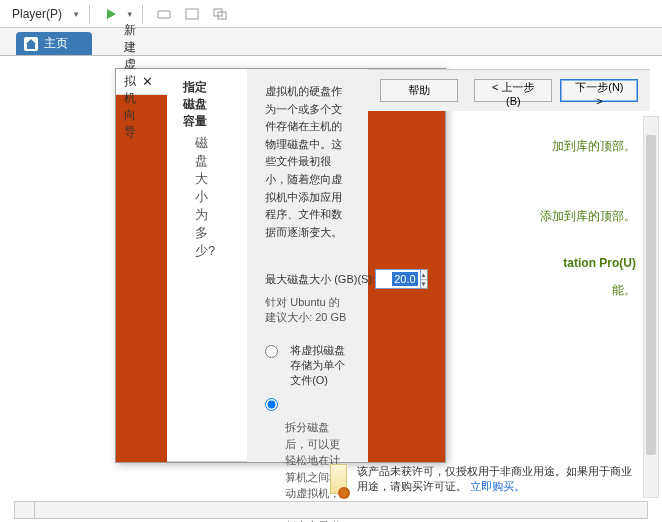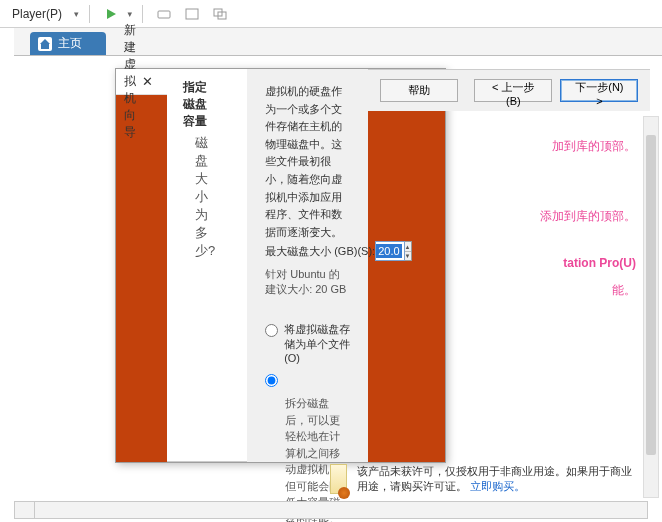--- a/index.html
+++ b/index.html
@@ -3,44 +3,44 @@
 <meta charset="utf-8">
 <style>
 * { box-sizing: border-box; margin: 0; padding: 0; font-family: "Microsoft YaHei", "Segoe UI", sans-serif; }
 body { width: 662px; height: 522px; background: #fff; overflow: hidden; font-size: 12px; color: #333; }
 
 .menubar { height: 28px; display: flex; align-items: center; padding: 0 6px; border-bottom: 1px solid #d0d0d0; gap: 6px; }
 .menubar .menu-item { padding: 2px 6px; cursor: default; }
 .menubar .sep { width: 1px; height: 18px; background: #ccc; margin: 0 4px; }
 .menubar .tb-btn { width: 22px; height: 22px; display: flex; align-items: center; justify-content: center; border-radius: 2px; }
 
-.tabs-row { height: 28px; display: flex; align-items: flex-end; padding: 4px 19px 0 16px; background: #f4f4f4; border-bottom: 1px solid #bdbdbd; margin-left: 14px; }
+.tabs-row { height: 28px; display: flex; align-items: flex-end; padding: 4px 19px 0 16px; background: #f4f4f4; border-bottom: 1px solid #bdbdbd; }
 .tab-home { display: flex; align-items: center; gap: 6px; background: #3b7ab5; color: #fff; padding: 3px 24px 3px 8px; border-top-left-radius: 4px; border-top-right-radius: 4px; font-size: 12px; }
 
 .content { position: relative; height: calc(100% - 28px - 28px); background: #fff; padding: 16px 24px; }
 .welcome-title { text-align: center; font-size: 22px; font-weight: bold; margin: 6px 0 10px 0; color: #222; }
-.bg-text { position: absolute; right: 26px; color: #ec4899; font-size: 12px; }
+.bg-text { position: absolute; right: 26px; color: #4d7c0f; font-size: 12px; }
 
 .wizard { position: absolute; left: 115px; top: 12px; width: 331px; height: 395px; background: #c2410c; border: 1px solid #9e9e9e; box-shadow: 2px 2px 8px rgba(0,0,0,0.25); display: flex; flex-direction: row; }
 .wiz-title { height: 26px; background: #fff; border-bottom: 1px solid #ddd; display: flex; align-items: center; padding: 0 8px; font-size: 12px; color: #333; }
 .wiz-title .close { margin-left: auto; font-size: 13px; padding: 0 6px; cursor: default; }
 .wiz-header { background: #fff; padding: 10px 32px 12px 16px; border-bottom: 1px solid #ccc; }
 .wiz-header .h1 { font-weight: bold; font-size: 12px; margin-bottom: 4px; }
 .wiz-header .h2 { font-size: 13px; color: #555; padding-left: 12px; }
 .wiz-body { padding: 14px 18px; flex: 1; font-size: 11px; color: #333; background: #f0f0f0; }
-.wiz-body p.desc { line-height: 1.6; margin-bottom: 0; }
+.wiz-body p.desc { line-height: 1.6; margin-bottom: 28px; }
 .size-row { display: flex; align-items: center; margin-bottom: 6px; }
 .size-row label { flex: 0 0 auto; }
 .size-row .spacer { flex: 1; }
 .size-row .sel { background: #2e78d2; color: #fff; padding: 1px 2px; display: inline-block; }
 .spinner { width: 14px; height: 20px; border: 1px solid #999; border-left: none; background: #efefef; display: flex; flex-direction: column; }
 .spinner div { flex: 1; display: flex; align-items: center; justify-content: center; font-size: 6px; color: #555; }
 .spinner div:first-child { border-bottom: 1px solid #bbb; }
-.reco { color: #555; margin-bottom: 25px; }
-.radio-row { display: flex; align-items: flex-start; gap: 6px; margin: 4px 0 8px 0; }
+.reco { color: #555; margin-bottom: 18px; }
+.radio-row { display: flex; align-items: flex-start; gap: 12px; margin: 4px 0 8px 0; }
 .radio-row input { margin-top: 2px; }
 .radio-note { margin-left: 20px; color: #555; line-height: 1.5; }
 .wiz-buttons { height: 42px; border-top: 1px solid #ccc; display: flex; align-items: center; padding: 0 12px; gap: 8px; background: #f0f0f0; }
 .wiz-buttons .gap { flex: 1; }
 .wiz-buttons button { height: 23px; min-width: 78px; font-size: 11px; background: #f5f5f5; border: 1px solid #adadad; padding: 0 10px; cursor: default; }
 .wiz-buttons button.primary { border: 1px solid #2e78d2; box-shadow: 0 0 0 1px #8ab8e6 inset; }
 
 .footer { position: absolute; bottom: 28px; right: 27px; left: 330px; display: flex; gap: 10px; font-size: 11px; color: #333; }
 .footer .cert { width: 26px; height: 30px; background: linear-gradient(#fff7d9,#f3e19d); border: 1px solid #d9c87a; position: relative; }
 .footer .cert::after { content: ""; position: absolute; bottom: -6px; left: 7px; width: 12px; height: 12px; background: radial-gradient(#e37b1f,#b9530a); border-radius: 50%; }
@@ -110,21 +110,21 @@
     <div class="wiz-header">
       <div class="h1">指定磁盘容量</div>
       <div class="h2">磁盘大小为多少?</div>
     </div>
     <div class="wiz-body">
       <p class="desc">虚拟机的硬盘作为一个或多个文件存储在主机的物理磁盘中。这些文件最初很小，随着您向虚拟机中添加应用程序、文件和数据而逐渐变大。</p>
 
       <div class="size-row">
         <label>最大磁盘大小 (GB)(S):</label>
         <span class="spacer"></span>
-        <span style="width:48px;height:20px;border:1px solid #7a9ecb;background:#fff;display:flex;align-items:center;justify-content:flex-end;padding-right:2px;">
+        <span style="width:48px;height:20px;border:1px solid #7a9ecb;background:#fff;display:flex;align-items:center;justify-content:flex-end;padding-right:2px;padding-left:16px;">
             <span class="sel">20.0</span>
           </span>
         <div class="spinner">
             <div>▲</div>
             <div>▼</div>
           </div>
       </div>
       <div class="reco">针对 Ubuntu 的建议大小: 20 GB</div>
 
       <div class="radio-row">

